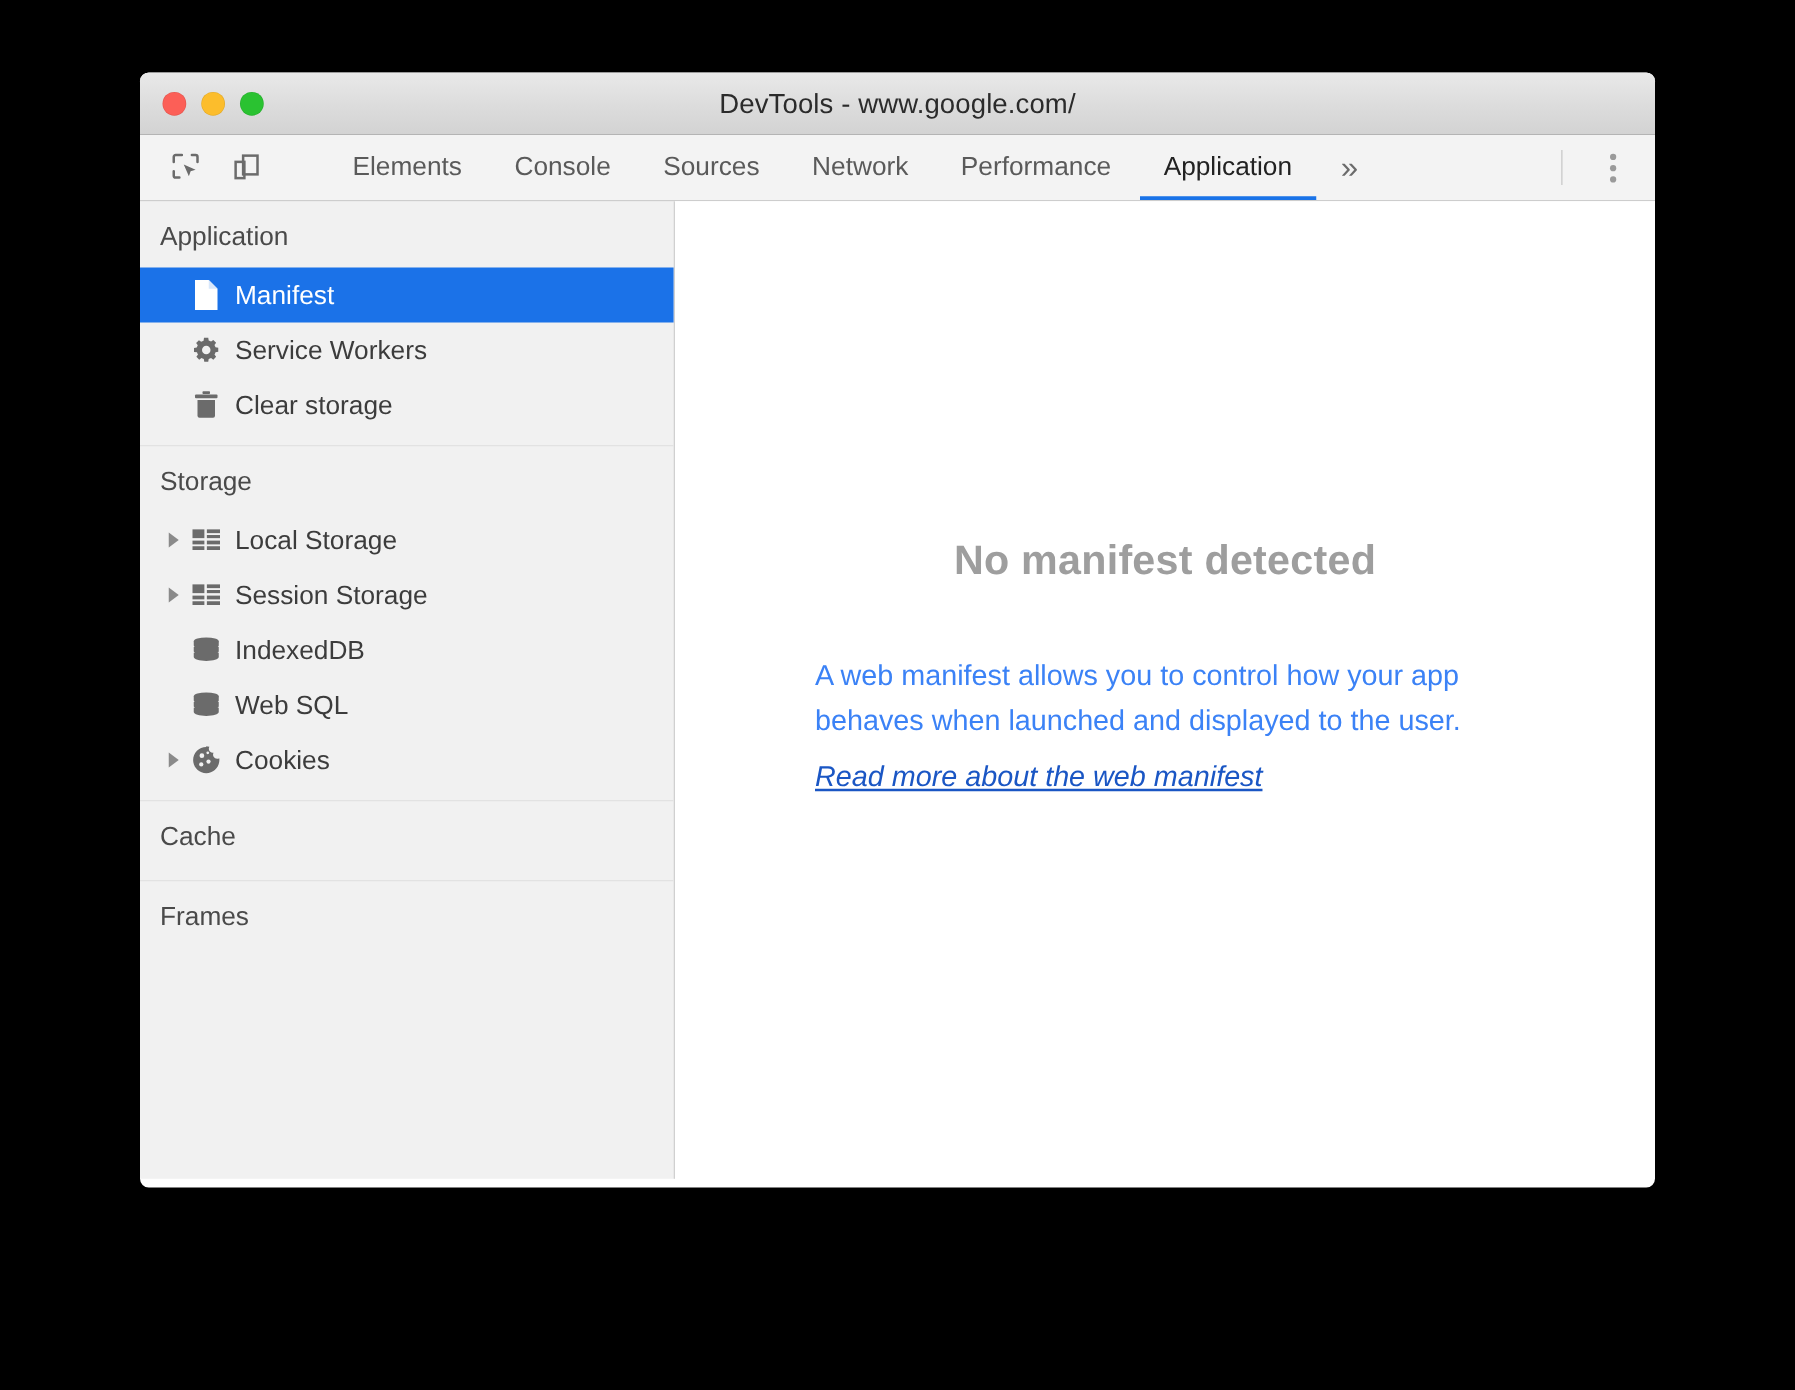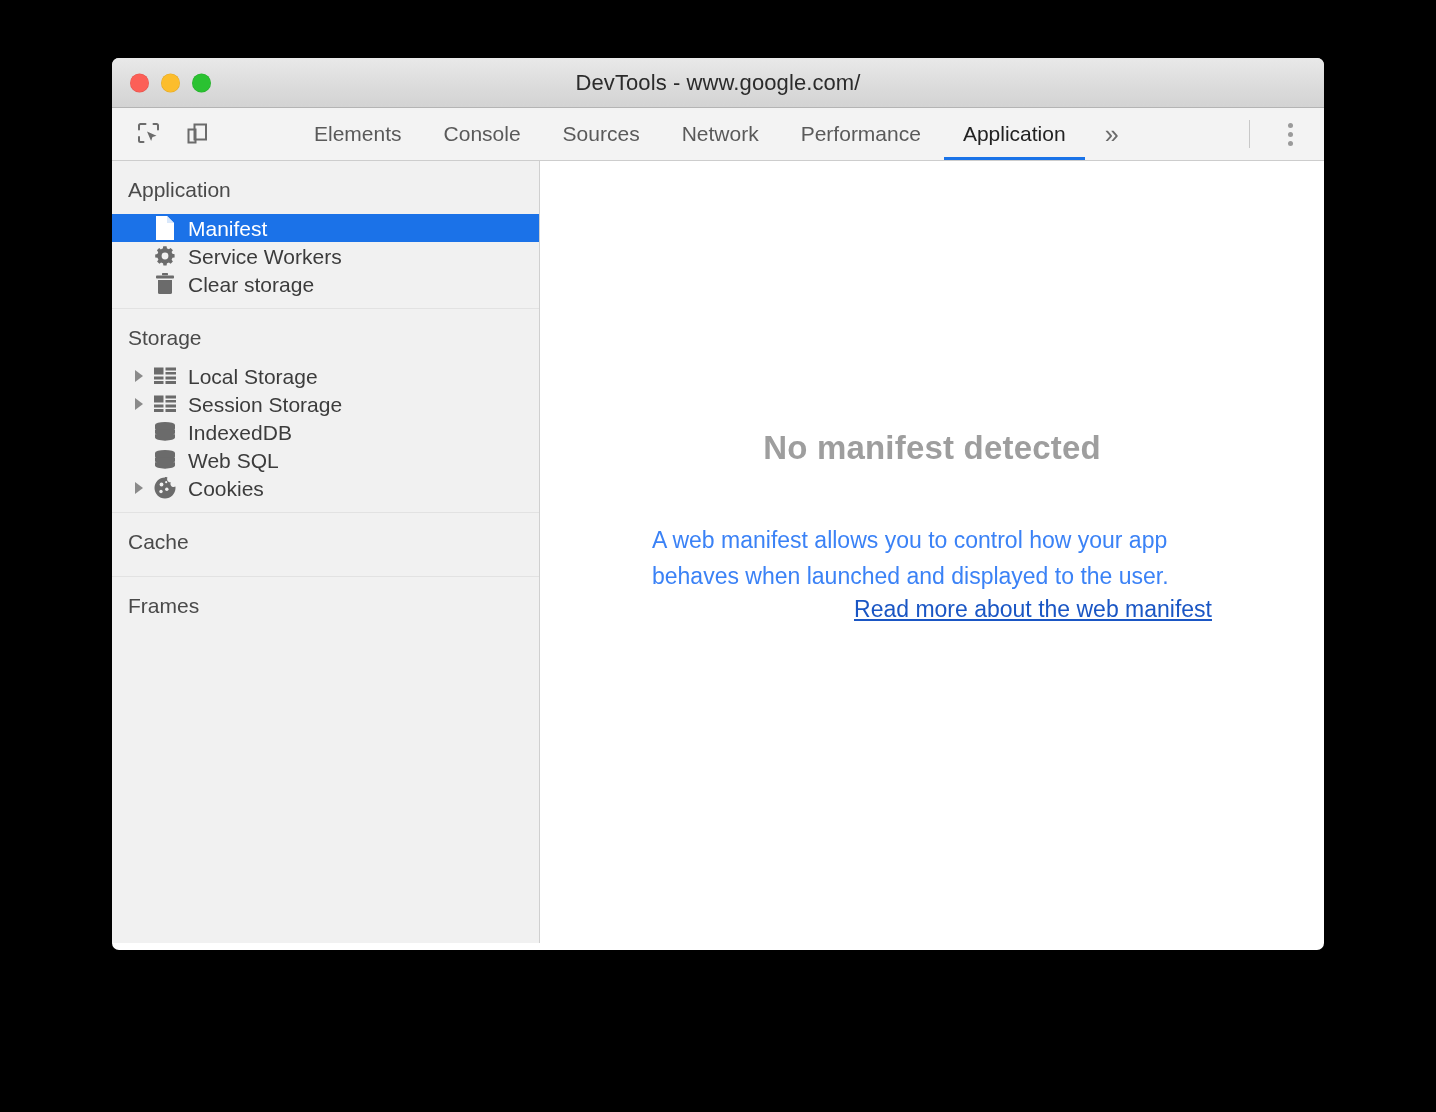--- a/index.html
+++ b/index.html
@@ -59,21 +59,20 @@
   }
 
   
   #toolbar {
     height: 53px;
     background: #f3f3f3;
     border-bottom: 1px solid #cdcdcd;
     display: flex;
     align-items: stretch;
     position: relative;
-    gap: 32px;
   }
   .tool-btns {
     display: flex;
     align-items: center;
     padding-left: 20px;
     gap: 14px;
   }
   .tool-btn {
     width: 34px; height: 34px;
     display: flex; align-items: center; justify-content: center;
@@ -154,21 +153,21 @@
   .section { padding-bottom: 10px; }
   .section + .section { border-top: 1px solid #e2e2e2; }
   .section-title {
     font-size: 21px;
     color: #4a4a4a;
     padding: 17px 0 12px 16px;
   }
   .tree-row {
     display: flex;
     align-items: center;
-    height: 28px;
+    height: 44px;
     font-size: 21px;
     color: #3c3c3c;
     padding-left: 16px;
   }
   .tree-row.selected {
     background: #1b72e8;
     color: #ffffff;
   }
   .disclosure {
     width: 22px;
@@ -227,22 +226,23 @@
   #empty-link {
     display: inline-block;
     margin-top: 2px;
     font-size: 23px;
     color: #1a56c4;
     text-decoration: underline;
     cursor: pointer;
   }
   .link-wrap {
     max-width: 560px;
-    margin: 0 auto;
-    text-align: right;
+    margin: 12px auto;
+    text-align: left;
+    font-style: italic;
   }
 </style>
 </head>
 <body>
 
 <div id="window">
 
   <div id="titlebar">
     <div class="traffic-lights">
       <span class="light red"></span>

